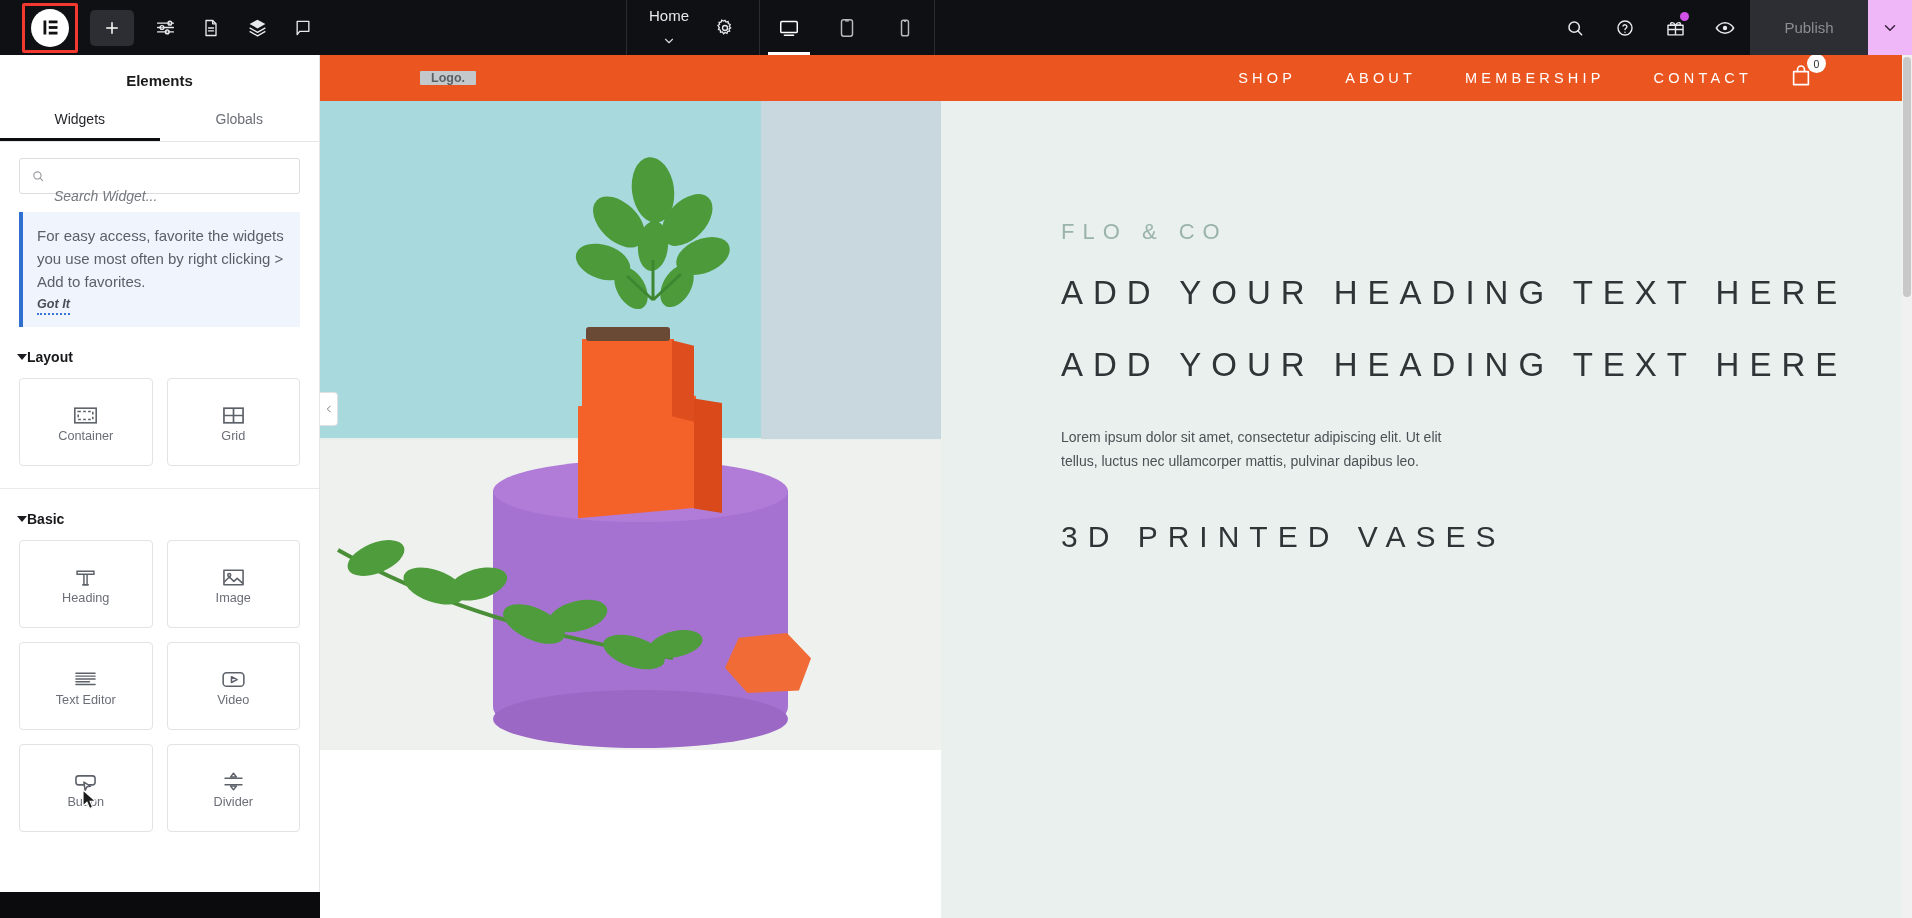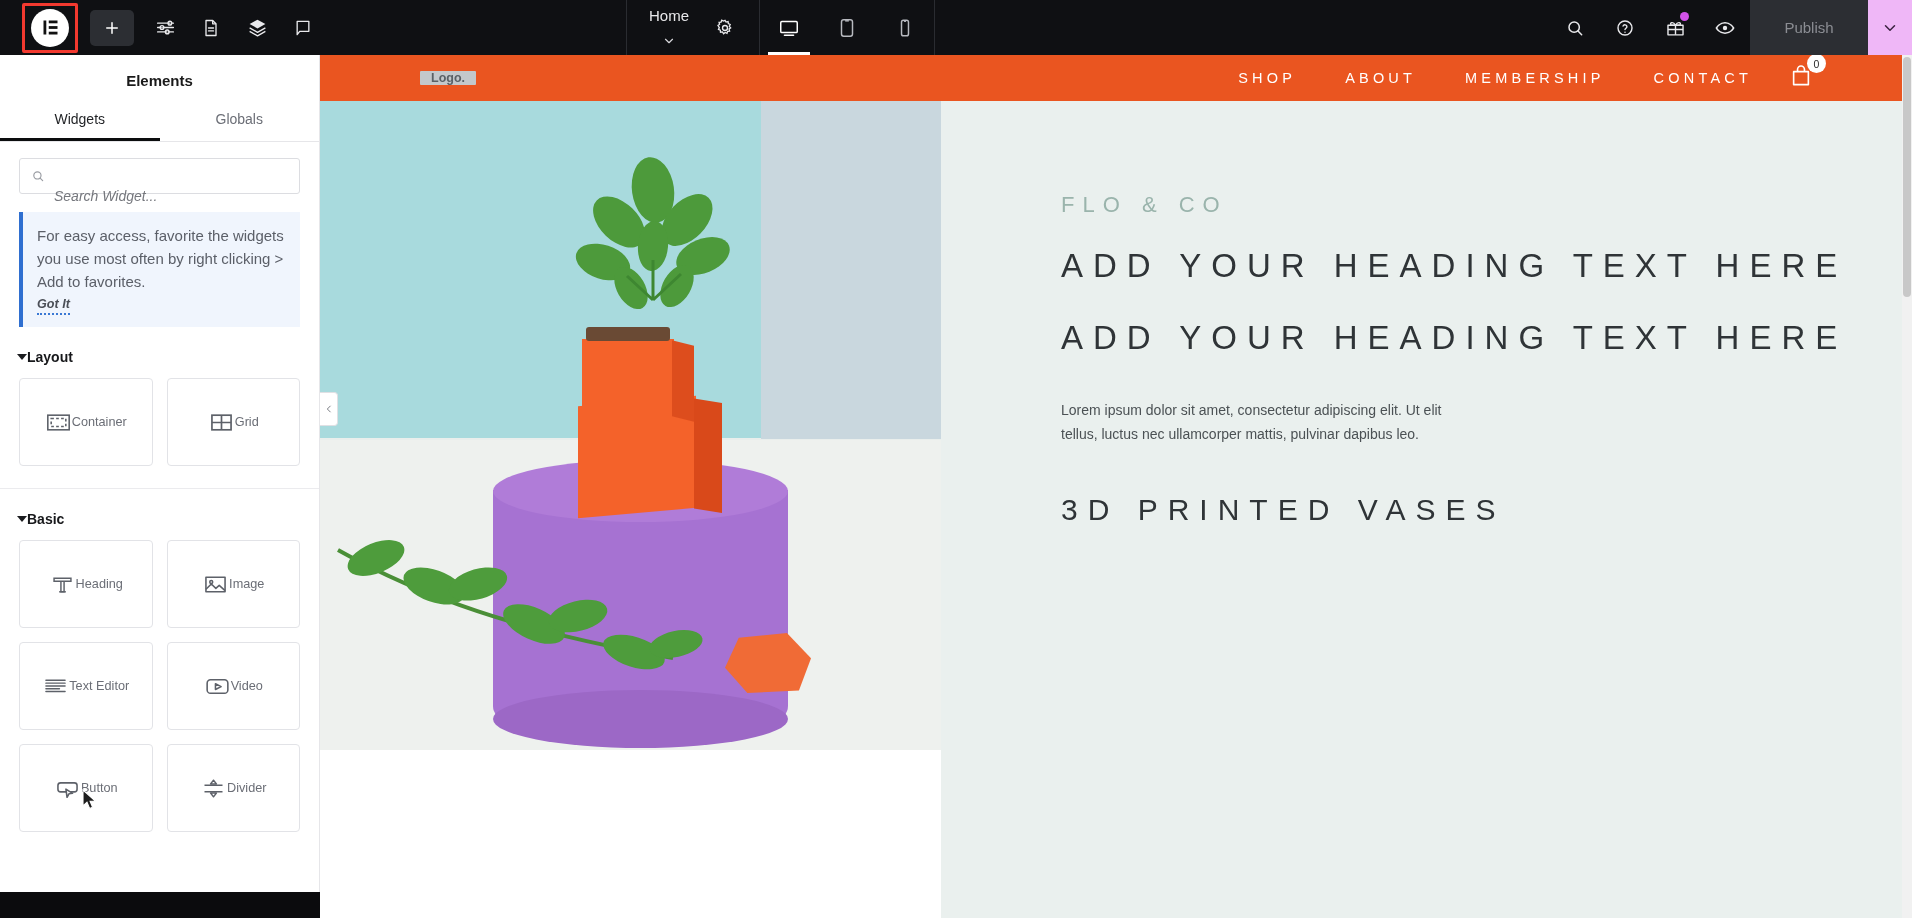--- a/index.html
+++ b/index.html
@@ -152,21 +152,21 @@
     border-top: 6px solid #1b1c1f;
   }
   .sb-sec-title { font-size: 14px; font-weight: bold; color: #17181b; }
   .sb-grid {
     display: grid; grid-template-columns: 1fr 1fr;
     gap: 14px; padding: 0 19px;
   }
   .wcard {
     height: 88px; border: 1px solid #e2e3e7; border-radius: 4px;
     background: #fff;
-    display: flex; flex-direction: row;
+    display: flex; flex-direction: column;
     align-items: center; justify-content: center; 
     cursor: grab;
   }
   .wcard-label { font-size: 12.7px; color: #6b6e76; }
   .sb-divider { height: 1px; background: #ebebee; margin: 22px 0 0; }
   .collapse-handle {
     position: absolute; left: 320px; top: 392px;
     width: 18px; height: 34px;
     background: #fff; border: 1px solid #e0e0e4; border-left: none;
     border-radius: 0 4px 4px 0;
@@ -256,21 +256,21 @@
     width: 84px; height: 14px; background:#6a4a34; border-radius:3px;
   }
   .plant { position: absolute; left: 215px; bottom: 415px; width: 230px; height: 185px; }
   .rock {
     position: absolute; right: 130px; bottom: 57px;
     width: 86px; height: 60px; background: #f06b36;
     clip-path: polygon(16% 8%, 72% 0%, 100% 42%, 86% 96%, 26% 100%, 0% 58%);
   }
   .stem-leaves { position:absolute; left: 8px; bottom: 60px; width: 380px; height: 150px; }
   .hero-text {
-    flex: 1; background: #eaf0ee; padding: 91px 0 0 120px;
+    flex: 1; background: #eaf0ee; padding: 118px 0 0 120px;
   }
   .eyebrow {
     font-size: 22px; letter-spacing: 8px; color: #9ab4ac; margin-bottom: 26px;
   }
   .big-head {
     font-size: 33px; letter-spacing: 10px; color: #2f3437;
     line-height: 1.33; margin-bottom: 28px; font-weight: 400;
   }
   .hero-para {
     font-size: 14px; line-height: 1.74; color: #4b5154;

